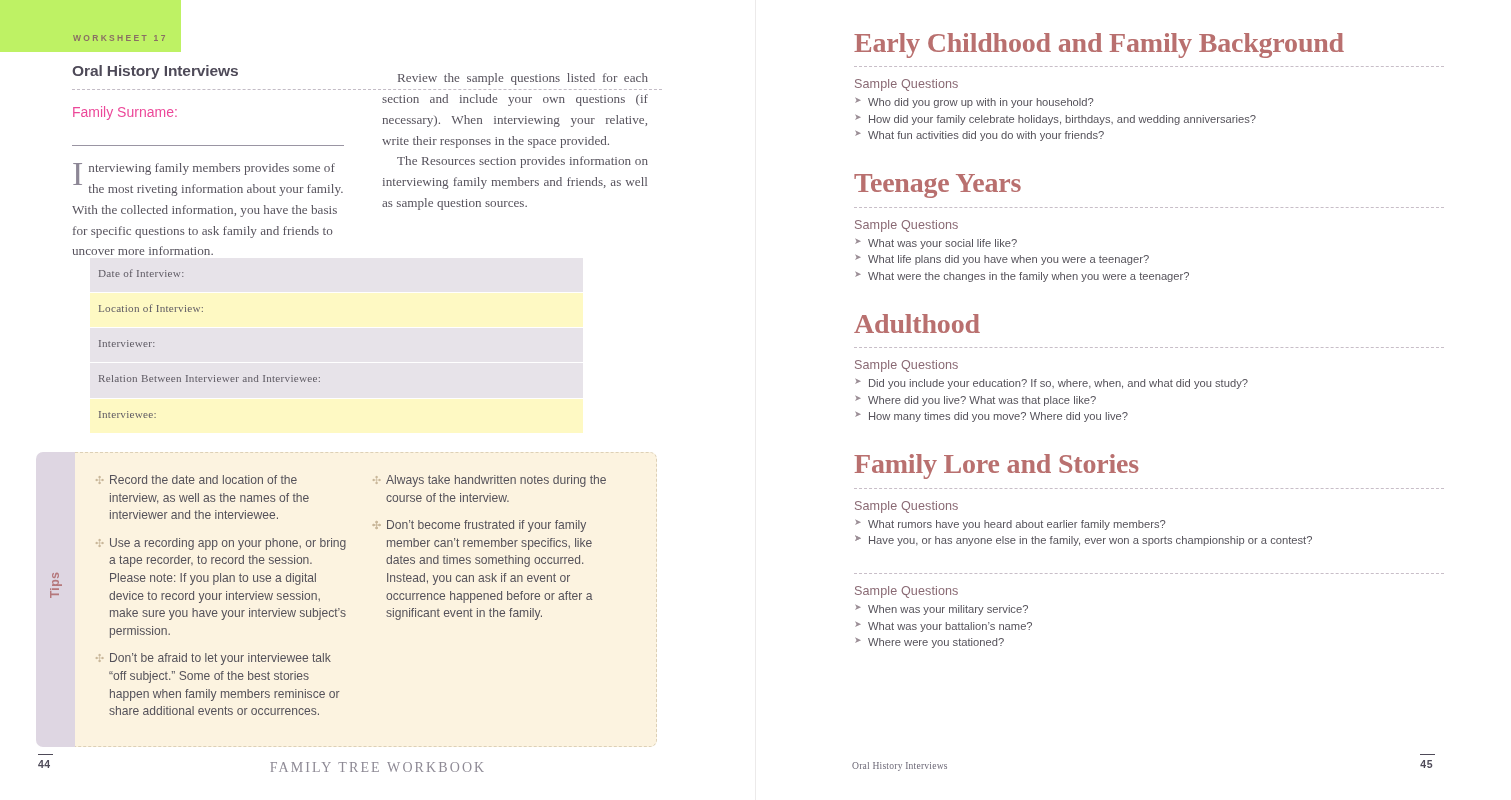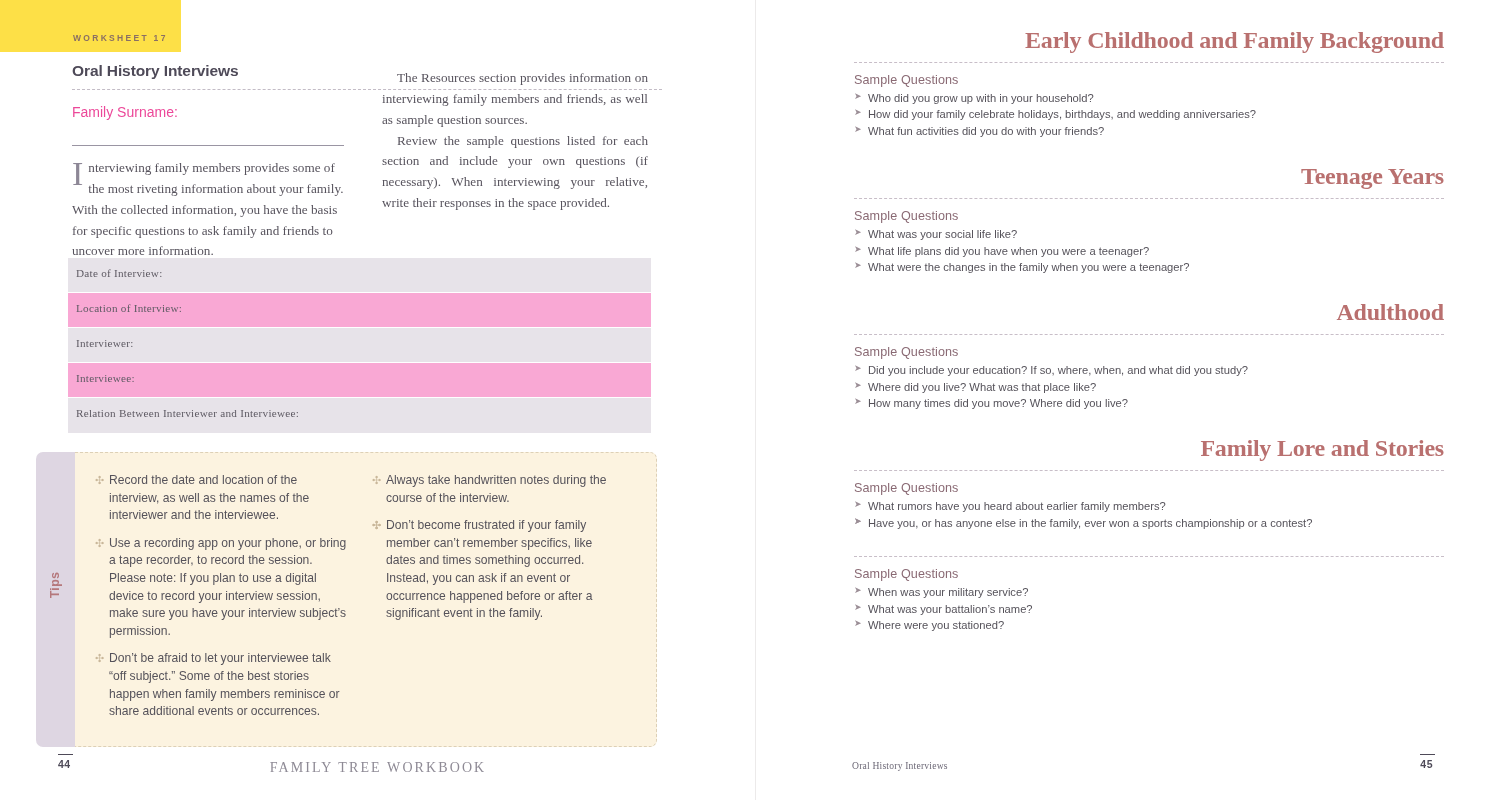--- a/index.html
+++ b/index.html
@@ -18,21 +18,21 @@
   .page-right { width:755px; }
   .gutter {
     position:absolute; left:755px; top:0; width:1px; height:800px;
     background:#eceaea;
   }
 
   
   .ws-tab {
     position:absolute; left:0; top:0;
     width:181px; height:52px;
-    background:#fde047;
+    background:#bef264;
   }
   .ws-tab-label {
     position:absolute; left:73px; top:33px;
     font-size:8.5px; letter-spacing:2.3px; font-weight:600;
     color:#8a6f64;
   }
 
   
   .lp-body { position:absolute; left:72px; top:62px; width:590px; }
 
@@ -75,35 +75,35 @@
   .dropcap {
     float:left;
     font-family:"Liberation Serif", serif;
     font-size:34px; line-height:0.82;
     color:#8d8796;
     padding:2px 5px 0 0;
   }
 
   
   .form-table {
-    position:absolute; left:68px; top:258px;
-    width:583px;
+    position:absolute; left:90px; top:258px;
+    width:493px;
   }
   .frow {
     position:relative;
     height:35px;
     padding:9px 0 0 8px;
     font-family:"Liberation Serif", serif;
     font-size:11.2px;
     color:#5e5a63;
     letter-spacing:0.25px;
     border-bottom:1.5px solid #ffffff;
   }
   .frow.lav  { background:#e7e3e9; }
-  .frow.blue { background:#f9a8d4;font-family:Liberation Serif, serif; }
+  .frow.blue { background:#fef9c3;font-family:Liberation Serif, serif; }
   .frow.tall { height:36px; }
 
   
   .tips-wrap {
     position:absolute; left:36px; top:452px;
     width:621px; height:295px;
   }
   .tips-tab {
     position:absolute; left:0; top:0;
     width:39px; height:295px;
@@ -145,21 +145,20 @@
     color:#c9b79a; font-size:11px;
   }
 
   
   .footer { position:absolute; bottom:18px; left:0; width:100%; height:28px; }
   .pagenum {
     position:absolute;
     font-size:10.5px; font-weight:bold; color:#4e4a58;
     padding-top:4px;
     letter-spacing:0.5px;
-    margin-left:20px;
   }
   .pagenum::before {
     content:""; position:absolute; left:0; top:0;
     width:15px; height:1.4px; background:#4e4a58;
   }
   .foot-center {
     position:absolute; width:100%; text-align:center;
     font-size:14px; letter-spacing:2.1px; color:#8e8a95;
     font-family:"Liberation Serif", serif;
     padding-top:6px;
@@ -169,25 +168,24 @@
     font-size:9.6px; color:#6d6977;
     font-family:"Liberation Serif", serif;
     letter-spacing:0.2px;
   }
 
   
   .rp-body { position:absolute; left:98px; top:28px; width:590px; }
   .section { margin-bottom:24.5px; }
   .sec-title {
     font-family:"Liberation Serif", serif;
-    font-size:24px; font-weight:bold;
+    font-size:28px; font-weight:bold;
     color:#b9706f;
     letter-spacing:-0.2px;
     line-height:1.08;
-    text-align:right;
   }
   .sec-rule {
     margin-top:8px;
     border-top:1.3px dashed #c8bec8;
     height:0;
   }
   .sq-label {
     margin-top:10px;
     font-size:12.6px; color:#8a6a74; font-weight:400;
     letter-spacing:0.1px;
@@ -218,35 +216,35 @@
 
     <div class="lp-body">
       <div class="ws-title">Oral History Interviews</div>
       <div class="dash-rule"></div>
       <div class="surname-label">Family Surname:</div>
       <div class="surname-rule"></div>
     </div>
 
     <div class="cols">
       <div class="col-right">
+        <p>Review the sample questions listed for each section and include your own questions (if necessary). When interviewing your relative, write their responses in the space provided.</p>
         <p>The Resources section provides information on interviewing family members and friends, as well as sample question sources.</p>
-        <p>Review the sample questions listed for each section and include your own questions (if necessary). When interviewing your relative, write their responses in the space provided.</p>
       </div>
     </div>
 
     <div class="intro">
       <span class="dropcap">I</span><span>nterviewing family members provides some of the most riveting information about your family. With the collected information, you have the basis for specific questions to ask family and friends to uncover more information.</span>
     </div>
 
     <div class="form-table">
         <div class="frow lav"><span>Date of Interview:</span></div>
         <div class="frow blue"><span>Location of Interview:</span></div>
         <div class="frow lav"><span>Interviewer:</span></div>
+        <div class="frow lav tall"><span>Relation Between Interviewer and Interviewee:</span></div>
         <div class="frow blue"><span>Interviewee:</span></div>
-        <div class="frow lav tall"><span>Relation Between Interviewer and Interviewee:</span></div>
       </div>
 
     <div class="tips-wrap">
       <div class="tips-tab">
         <div class="tips-tab-text">Tips</div>
       </div>
       <div class="tips-box">
         <div class="tips-col">
             <div class="tip"><span class="mark">✣</span><span>Record the date and location of the interview, as well as the names of the interviewer and the interviewee.</span></div>
             <div class="tip"><span class="mark">✣</span><span>Use a recording app on your phone, or bring a tape recorder, to record the session. Please note: If you plan to use a digital device to record your interview session, make sure you have your interview subject’s permission.</span></div>

